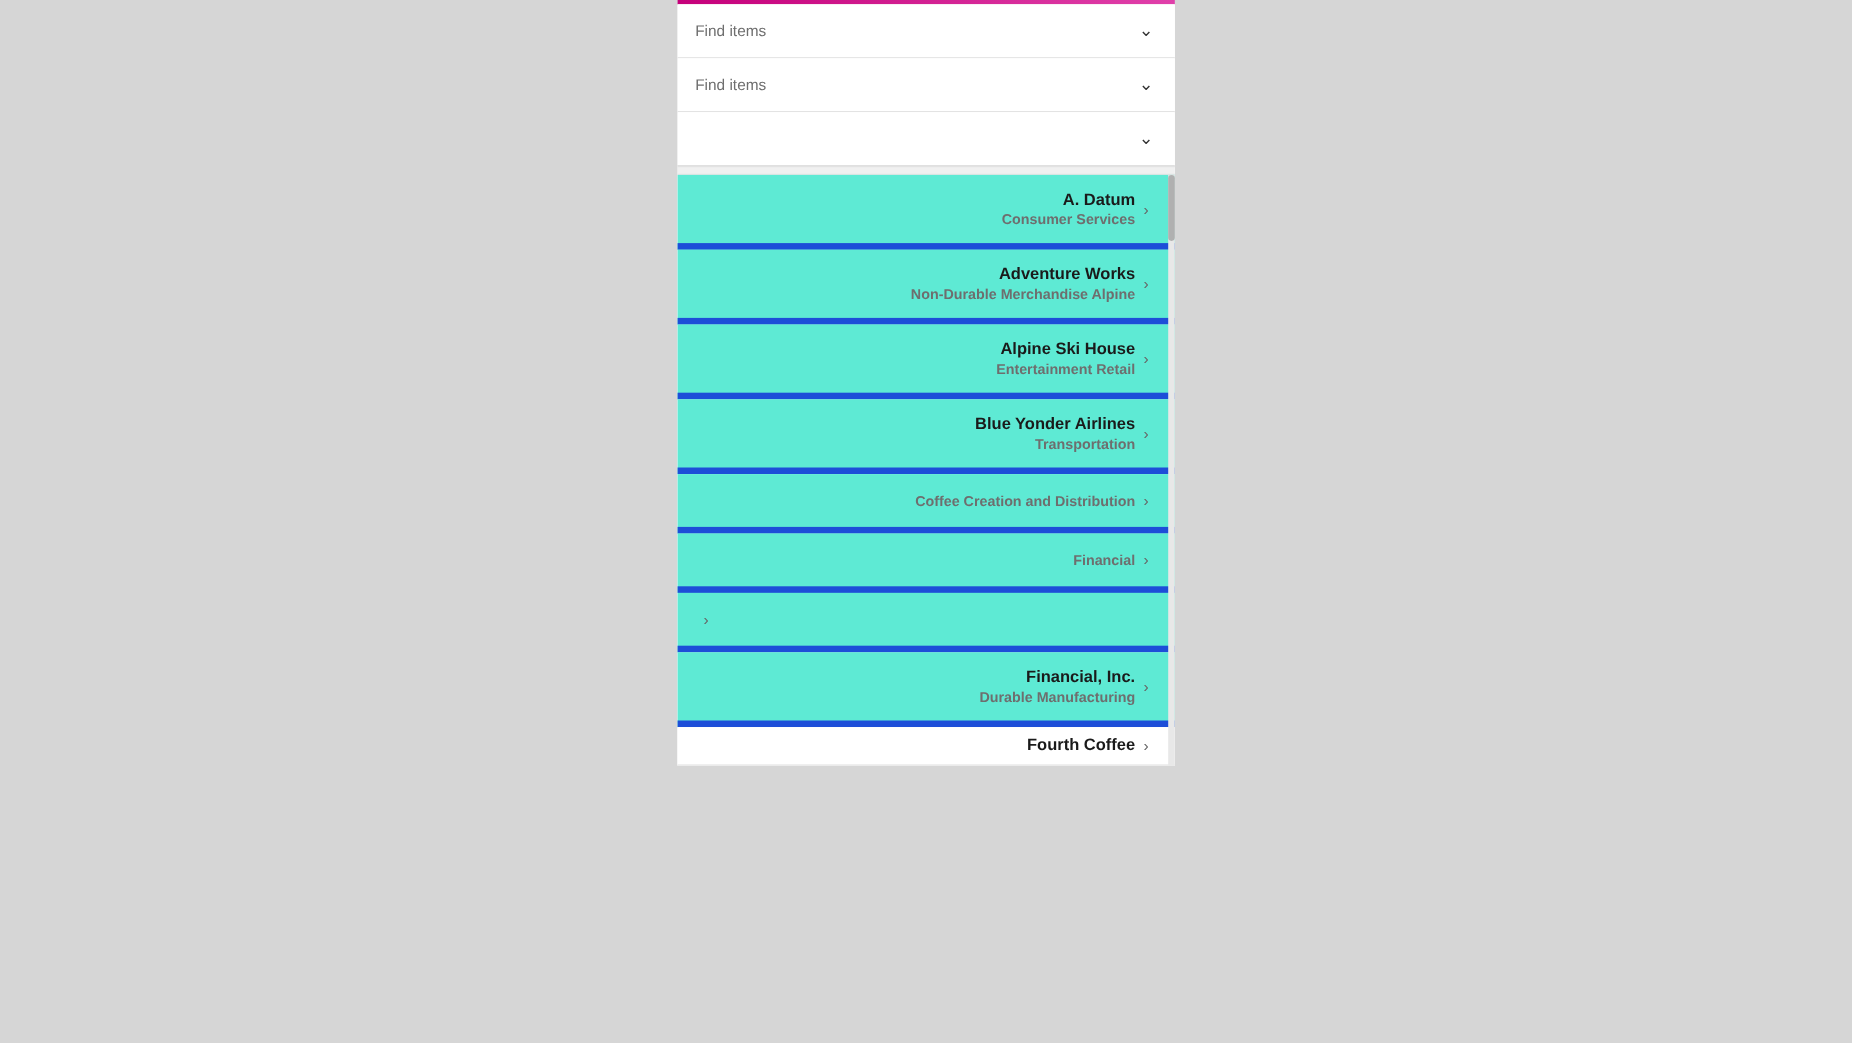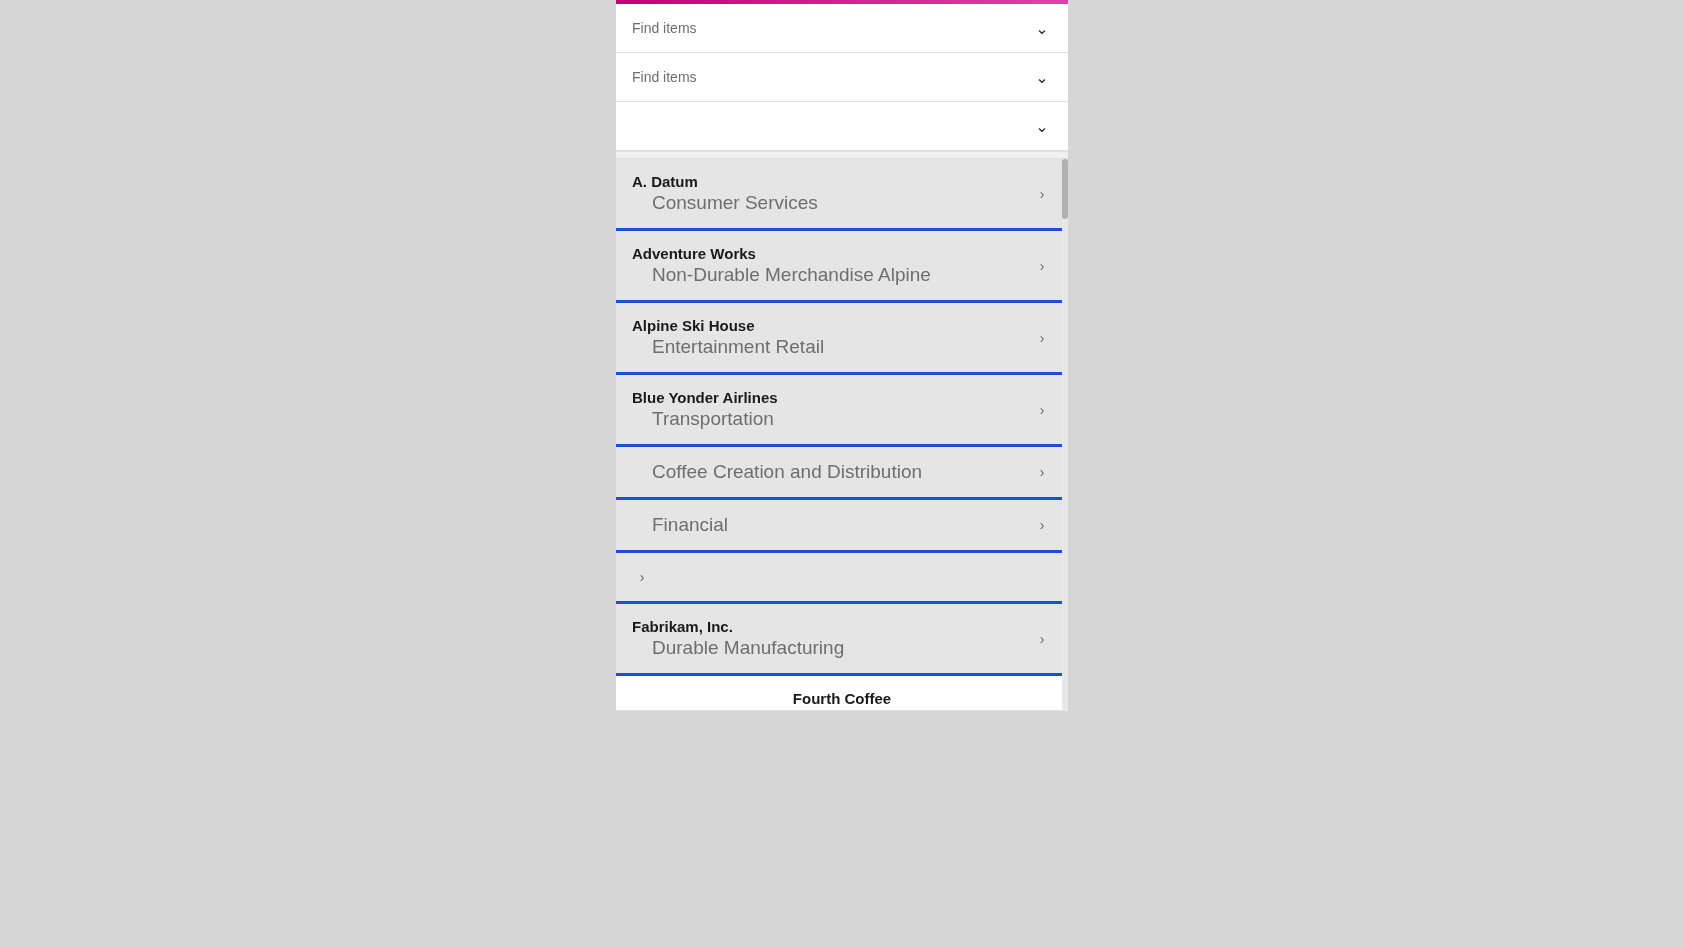--- a/index.html
+++ b/index.html
@@ -76,40 +76,40 @@
     .list-container {
       background: #ffffff;
       position: relative;
     }
 
     .list-item {
       display: flex;
       align-items: center;
       justify-content: space-between;
       padding: 14px 16px;
-      border-bottom: 3px solid #1d4ed8;
+      border-bottom: 6px solid #1d4ed8;
       cursor: pointer;
-      background: #e5e5e5;
+      background: #5eead4;
     }
 
     .list-item-content {
       flex: 1;
     }
 
     .list-item-name {
       font-size: 15px;
       font-weight: 600;
       color: #1a1a1a;
       margin-bottom: 2px;
     }
 
     .list-item-category {
-      font-size: 19px;
+      font-size: 13px;
       color: #6e6e6e;
-      font-weight: 400;
+      font-weight: 700;
       margin-left: 20px;
     }
 
     .chevron-right {
       width: 20px;
       height: 20px;
       display: flex;
       align-items: center;
       justify-content: center;
       color: #666;
@@ -132,33 +132,33 @@
       top: 0;
       width: 6px;
       height: 60px;
       background: #b0b0b0;
       border-radius: 3px;
     }
 
     .wrapper {
       position: relative;
       margin-top: 0;
+      text-align: right;
     }
 
     .partial-item {
       display: flex;
       align-items: center;
       justify-content: space-between;
       padding: 14px 16px;
       border-bottom: 1px solid #e0e0e0;
       cursor: pointer;
       background: #ffffff;
       overflow: hidden;
       max-height: 35px;
-      flex-direction: column;
     }
   </style>
 </head>
 <body>
 
 <div class="wrapper">
   <div class="top-bar"></div>
 
   <div class="panel-container">
 
@@ -226,21 +226,21 @@
         </div>
         <div class="chevron-right">›</div>
       </div>
 
       <div class="list-item">
         <div class="chevron-right">›</div>
       </div>
 
       <div class="list-item">
         <div class="list-item-content">
-          <div class="list-item-name">Fabrikam, Inc.</div>
+          <div class="list-item-name">Financial, Inc.</div>
           <div class="list-item-category">Durable Manufacturing</div>
         </div>
         <div class="chevron-right">›</div>
       </div>
 
       <div class="partial-item">
         <div class="list-item-content">
           <div class="list-item-name">Fourth Coffee</div>
         </div>
         <div class="chevron-right">›</div>

